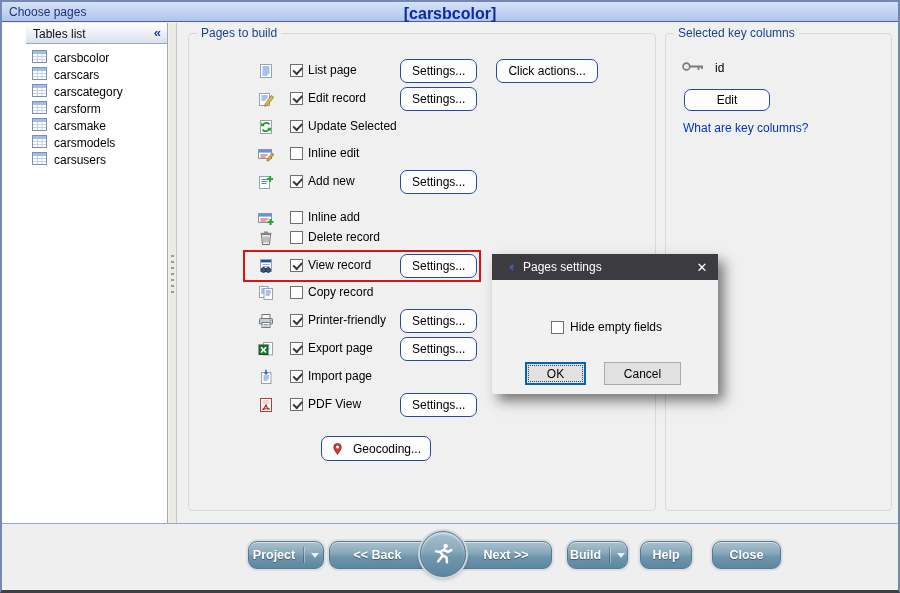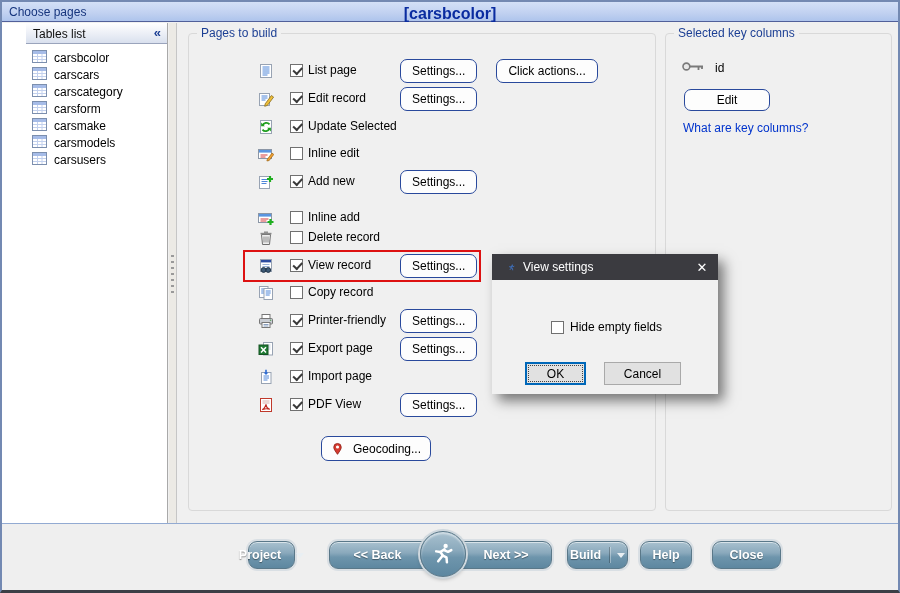--- a/index.html
+++ b/index.html
@@ -110,21 +110,21 @@
     background:linear-gradient(180deg,var(--steel-top,#a9c1cf) 0%,#8aa9bc 42%,#6e95ac 58%,var(--steel-bottom,#5d87a0) 100%);
     border:1px solid #5a7889;
     box-shadow:0 0 0 2px #d9dfe4, inset 0 1px 0 rgba(255,255,255,.55);
     color:#fff; font-weight:bold; font-size:12.5px; text-shadow:0 1px 1px rgba(0,0,0,.4);
     display:flex; align-items:center; justify-content:center; cursor:pointer;
   }
   .caret { width:0; height:0; border-left:4px solid transparent; border-right:4px solid transparent;
     border-top:5px solid #e9eff3; margin-left:7px; }
   .btn-divider { width:1px; height:16px; background:rgba(0,0,0,.25);
     box-shadow:1px 0 0 rgba(255,255,255,.35); margin-left:8px; }
-  #project-btn { left:246px; top:17px; width:47px; }
+  #project-btn { left:246px; top:17px; width:76px; }
   #wizard-pill { left:327px; top:17px; width:223px; padding:0; }
   #wizard-pill .half { height:100%; display:flex; align-items:center; justify-content:center; cursor:pointer; }
   #wizard-pill .half.back { width:95px; }
   #wizard-pill .half.next { flex:1; }
   #wizard-pill .gap { width:36px; }
   #wizard-circle { left:418px; top:7px; width:46px; height:46px; border-radius:50%;
     box-shadow:0 0 0 2px #cfd8de, inset 0 2px 2px rgba(255,255,255,.5), 0 2px 4px rgba(0,0,0,.3); }
   #wizard-circle svg { width:24px; height:24px; }
   #build-btn { left:565px; top:17px; width:61px; }
   #help-btn { left:638px; top:17px; width:52px; }
@@ -401,21 +401,21 @@
           <svg viewBox="0 0 22 22">
             <g fill="none" stroke="#3f7ede" stroke-width="2.3" stroke-linecap="round" stroke-linejoin="round">
               <circle cx="13.4" cy="3.6" r="2" fill="#3f7ede" stroke="none"></circle>
               <path d="M12.4 6.6L8.6 9.2l2.2 3.2-4.2 5.2"></path>
               <path d="M12 7.4l3.6 1.6 3 -1.6"></path>
               <path d="M10.8 12.4l3.4 1.6.4 4.6"></path>
               <path d="M8.6 9.2L4.8 8.6"></path>
             </g>
           </svg>
         </span>
-      <span class="dialog-title">View settings</span>
+      <span class="dialog-title">Pages settings</span>
       <span class="dialog-close">✕</span>
     </div>
     <div class="dlg-check-row">
       <span class="checkbox" id="dlg-checkbox"></span>
       <span>Hide empty fields</span>
     </div>
     <div class="dlg-btn" id="ok-btn">OK</div>
     <div class="dlg-btn" id="cancel-btn">Cancel</div>
   </div>
 

